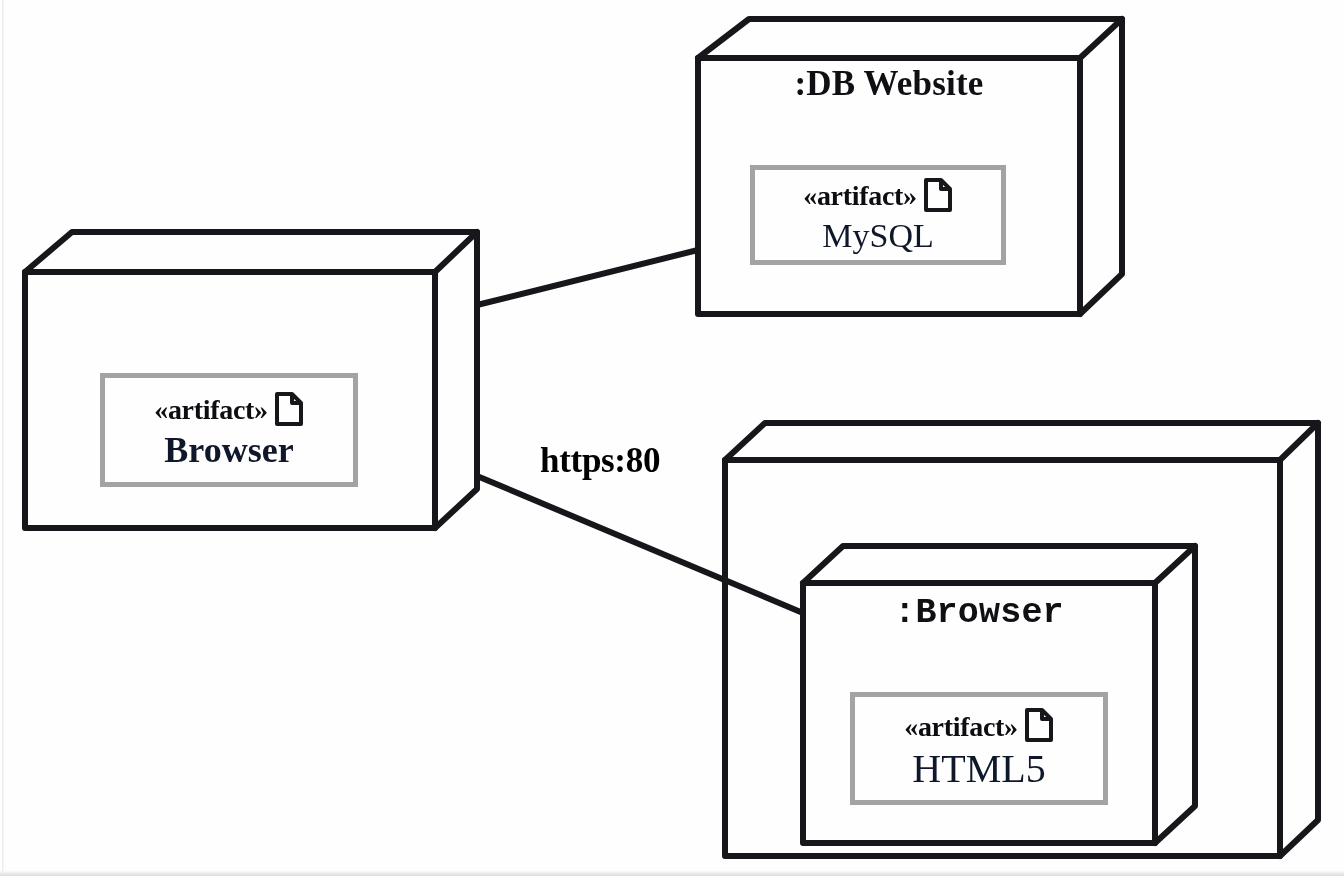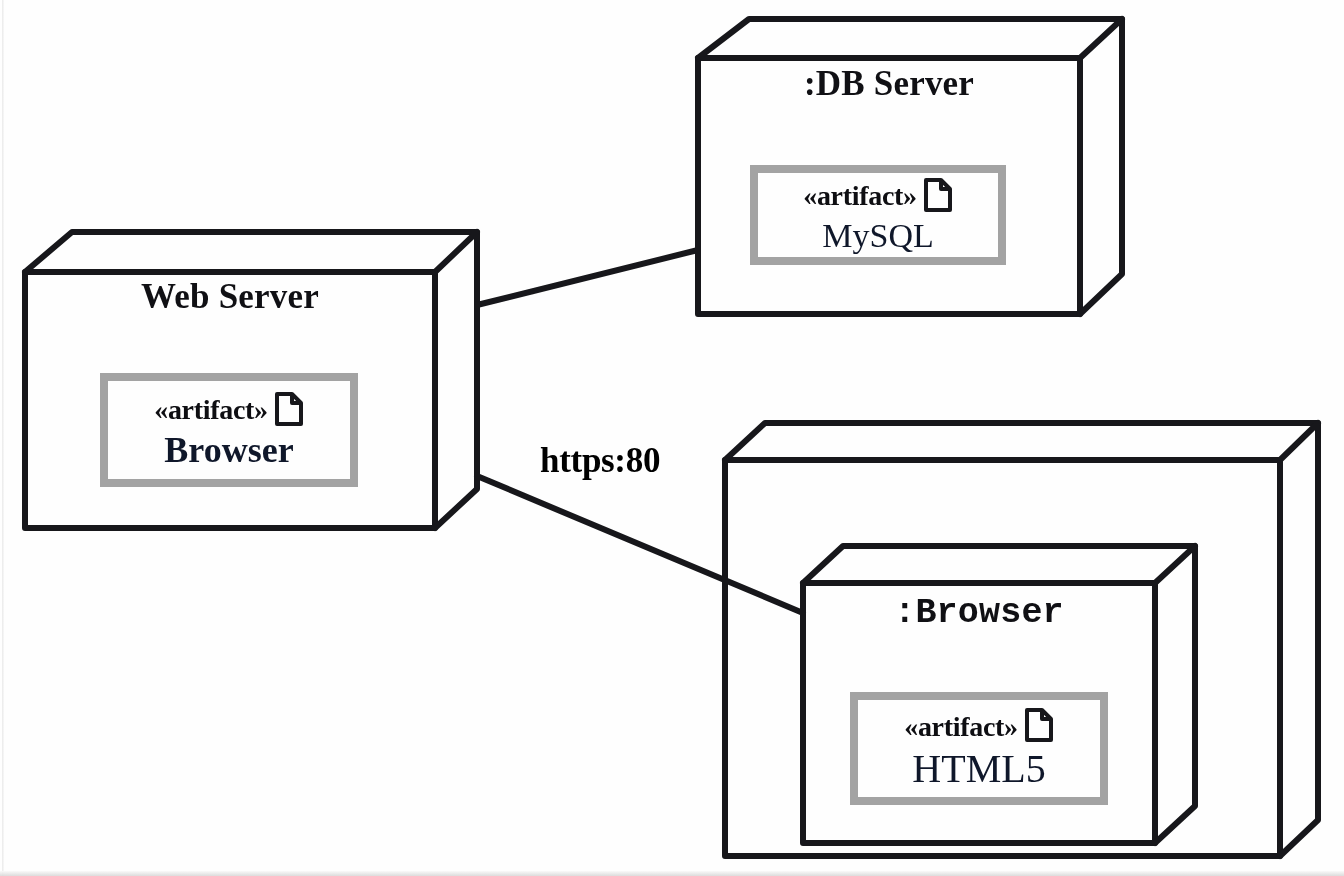--- a/index.html
+++ b/index.html
@@ -44,21 +44,21 @@
     text-align: center;
     font-weight: bold;
     color: #101014;
     letter-spacing: .2px;
     white-space: nowrap;
     pointer-events: none;
   }
   .artifact-box {
     position: absolute;
     box-sizing: border-box;
-    border: 8px solid #a3a3a3;
+    border: 5px solid #a3a3a3;
     background: transparent;
     display: flex;
     flex-direction: column;
     align-items: center;
     justify-content: center;
   }
   .artifact-top {
     display: flex;
     flex-direction: row;
     align-items: center;
@@ -121,36 +121,35 @@
       </g>
 
       <g>
         <rect x="803" y="583" width="352" height="260"></rect>
         <polyline points="803,583 843,546 1195,546 1195,806 1155,843"></polyline>
         <line x1="1155" y1="583" x2="1195" y2="546"></line>
       </g>
     </g>
   </svg>
 
-  <div class="node-label" style="left:698px; top:64px; width:382px; font-size:35px;">:DB Server</div>
+  <div class="node-label" style="left:698px; top:64px; width:382px; font-size:35px;">:DB Website</div>
 
   <div class="artifact-box" style="left:750px; top:165px; width:256px; height:100px;">
     <div class="artifact-top">
       <span class="artifact-stereotype" style="font-size:28px;">«artifact»</span>
       <span class="doc-icon">
         <svg width="30" height="36" viewBox="0 0 30 36" fill="none" stroke="#17171b" stroke-width="4" stroke-linejoin="round">
           <path d="M3 3 H18 L27 12 V33 H3 Z"></path>
           <path d="M18 3 V12 H27"></path>
         </svg>
       </span>
     </div>
     <div class="artifact-name" style="font-size:34px;">MySQL</div>
   </div>
 
-  <div class="node-label" style="left:25px; top:277px; width:410px; font-size:35px;">Web Server</div>
 
   <div class="artifact-box" style="left:100px; top:373px; width:258px; height:114px;">
     <div class="artifact-top">
       <span class="artifact-stereotype" style="font-size:28px;">«artifact»</span>
       <span class="doc-icon">
         <svg width="30" height="36" viewBox="0 0 30 36" fill="none" stroke="#17171b" stroke-width="4" stroke-linejoin="round">
           <path d="M3 3 H18 L27 12 V33 H3 Z"></path>
           <path d="M18 3 V12 H27"></path>
         </svg>
       </span>

